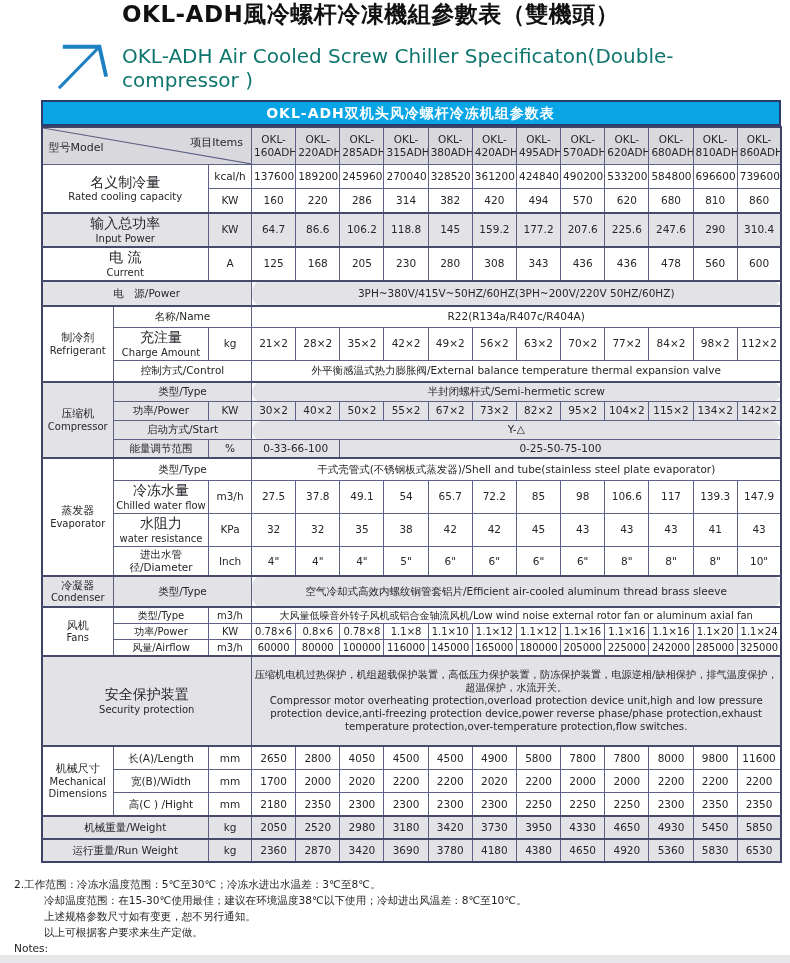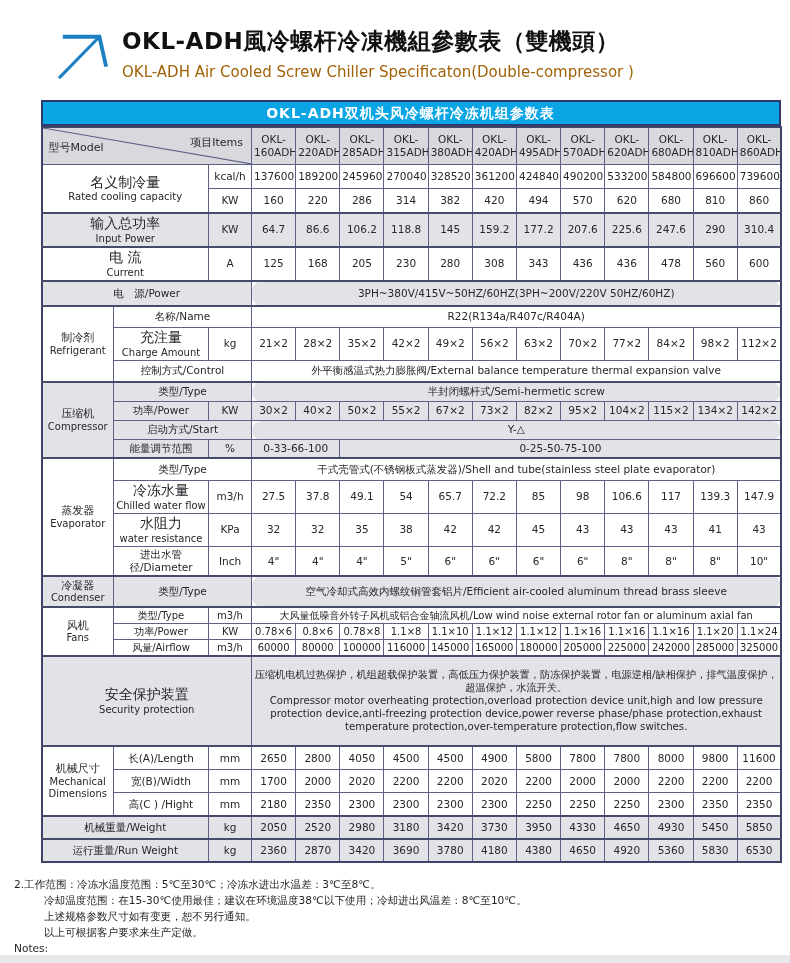--- a/index.html
+++ b/index.html
@@ -2,25 +2,25 @@
 <html><head>
 <meta charset="utf-8">
 <style>
   html,body{margin:0;padding:0;}
   body{
     width:790px;height:963px;background:#ffffff;position:relative;
     font-family:"DejaVu Sans","Liberation Sans",sans-serif;color:#222;
     -webkit-font-smoothing:antialiased;overflow:hidden;
   }
   
-  .page-header{display:flex;align-items:center;padding:16px 0 0 56px;height:76px;}
+  .page-header{display:flex;align-items:flex-end;padding:16px 0 0 56px;height:76px;}
   .logo{width:56px;height:52px;flex:0 0 auto;margin-top:4px;}
   .titles{margin-left:10px;}
   .t-zh{font-size:23px;font-weight:bold;color:#111;letter-spacing:0.5px;line-height:1.25;}
-  .t-en{font-size:15px;color:#a16207;margin-top:8px;}
+  .t-en{font-size:20px;color:#0f766e;margin-top:15px;}
   
   .tbl-wrap{width:740px;margin:8px auto 0 auto;padding-left:31px;}
   .tbl-title{
     height:22px;background:#0aa5e5;border:2px solid #2c3b6e;
     color:#fff;font-size:14px;font-weight:bold;text-align:center;line-height:22px;letter-spacing:1px;
   }
   table.spec{
     border-collapse:collapse;table-layout:fixed;width:740px;
     border:2px solid #3f4368;font-size:10.5px;color:#26262b;
   }

